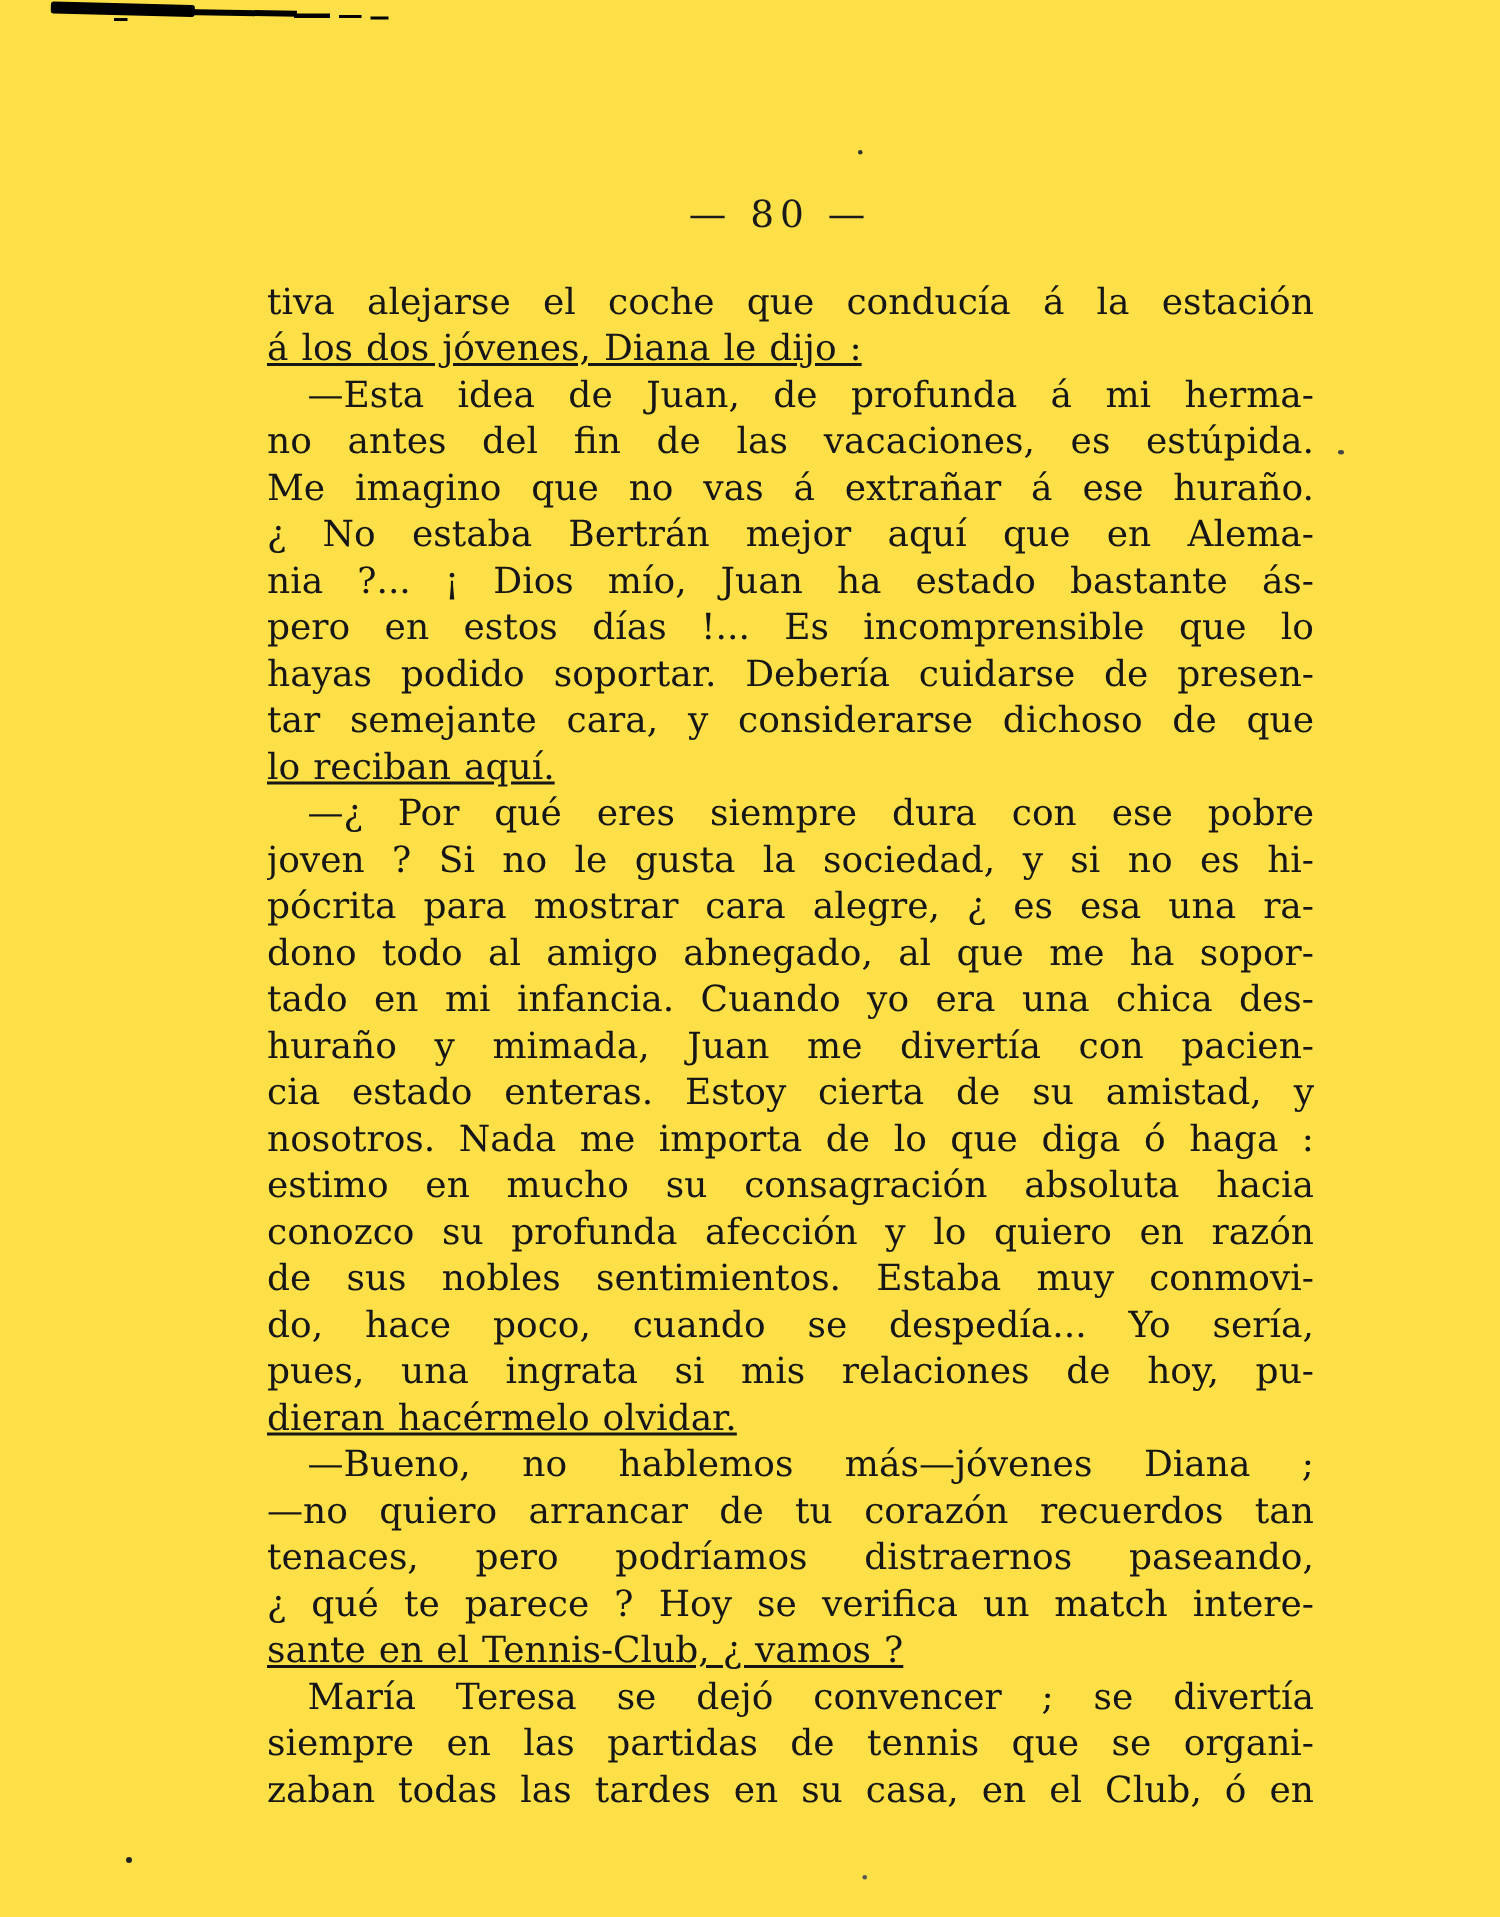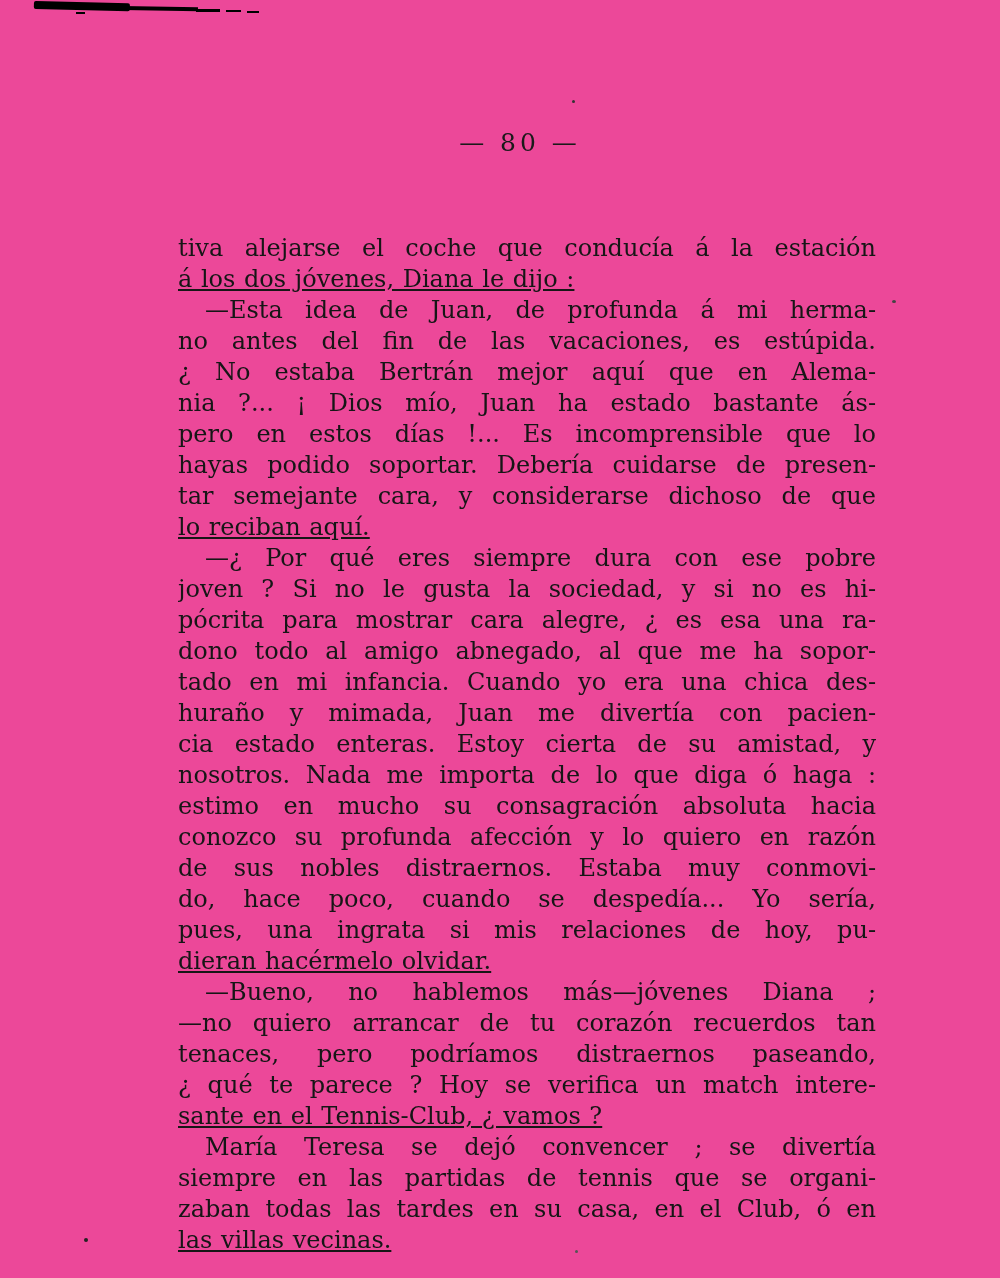--- a/index.html
+++ b/index.html
@@ -8,38 +8,37 @@
     height: 1278px;
     background: #ffffff;
     position: relative;
     overflow: hidden;
     font-family: "DejaVu Serif", "Liberation Serif", serif;
     color: #161616;
   }
   .scan-page {
     position: absolute;
     inset: 0;
-    background: #ec4899;
+    background: #fde047;
   }
   .page-number {
     position: absolute;
     top: 128px;
     left: 20px;
     width: 1000px;
     text-align: center;
     font-size: 25px;
     letter-spacing: 4px;
     color: #1a1a1a;
   }
   .body-text {
     position: absolute;
     left: 178px;
     top: 186px;
     width: 698px;
-    margin-top: 47px;
   }
   .line {
     font-size: 24px;
     line-height: 31px;
     height: 31px;
     overflow: hidden;
     text-align: justify;
     text-align-last: justify;
     word-spacing: 1px;
   }
@@ -78,44 +77,44 @@
   <div class="artifact speck-3"></div>
   <div class="artifact speck-4"></div>
 
   <div class="page-number">— 80 —</div>
 
   <div class="body-text">
       <div class="line">tiva alejarse el coche que conducía á la estación</div>
       <div class="line end">á los dos jóvenes, Diana le dijo :</div>
       <div class="line indent">—Esta idea de Juan, de profunda á mi herma-</div>
       <div class="line">no antes del fin de las vacaciones, es estúpida.</div>
+      <div class="line">Me imagino que no vas á extrañar á ese huraño.</div>
       <div class="line">¿ No estaba Bertrán mejor aquí que en Alema-</div>
       <div class="line">nia ?... ¡ Dios mío, Juan ha estado bastante ás-</div>
       <div class="line">pero en estos días !... Es incomprensible que lo</div>
       <div class="line">hayas podido soportar. Debería cuidarse de presen-</div>
       <div class="line">tar semejante cara, y considerarse dichoso de que</div>
       <div class="line end">lo reciban aquí.</div>
       <div class="line indent">—¿ Por qué eres siempre dura con ese pobre</div>
       <div class="line">joven ? Si no le gusta la sociedad, y si no es hi-</div>
       <div class="line">pócrita para mostrar cara alegre, ¿ es esa una ra-</div>
       <div class="line">dono todo al amigo abnegado, al que me ha sopor-</div>
       <div class="line">tado en mi infancia. Cuando yo era una chica des-</div>
       <div class="line">huraño y mimada, Juan me divertía con pacien-</div>
       <div class="line">cia estado enteras. Estoy cierta de su amistad, y</div>
       <div class="line">nosotros. Nada me importa de lo que diga ó haga :</div>
       <div class="line">estimo en mucho su consagración absoluta hacia</div>
       <div class="line">conozco su profunda afección y lo quiero en razón</div>
-      <div class="line">de sus nobles distraernos. Estaba muy conmovi-</div>
+      <div class="line">de sus nobles sentimientos. Estaba muy conmovi-</div>
       <div class="line">do, hace poco, cuando se despedía... Yo sería,</div>
       <div class="line">pues, una ingrata si mis relaciones de hoy, pu-</div>
       <div class="line end">dieran hacérmelo olvidar.</div>
       <div class="line indent">—Bueno, no hablemos más—jóvenes Diana ;</div>
       <div class="line">—no quiero arrancar de tu corazón recuerdos tan</div>
       <div class="line">tenaces, pero podríamos distraernos paseando,</div>
       <div class="line">¿ qué te parece ? Hoy se verifica un match intere-</div>
       <div class="line end">sante en el Tennis-Club, ¿ vamos ?</div>
       <div class="line indent">María Teresa se dejó convencer ; se divertía</div>
       <div class="line">siempre en las partidas de tennis que se organi-</div>
       <div class="line">zaban todas las tardes en su casa, en el Club, ó en</div>
-      <div class="line end">las villas vecinas.</div>
     </div>
 
 </div>
 
 </body></html>

